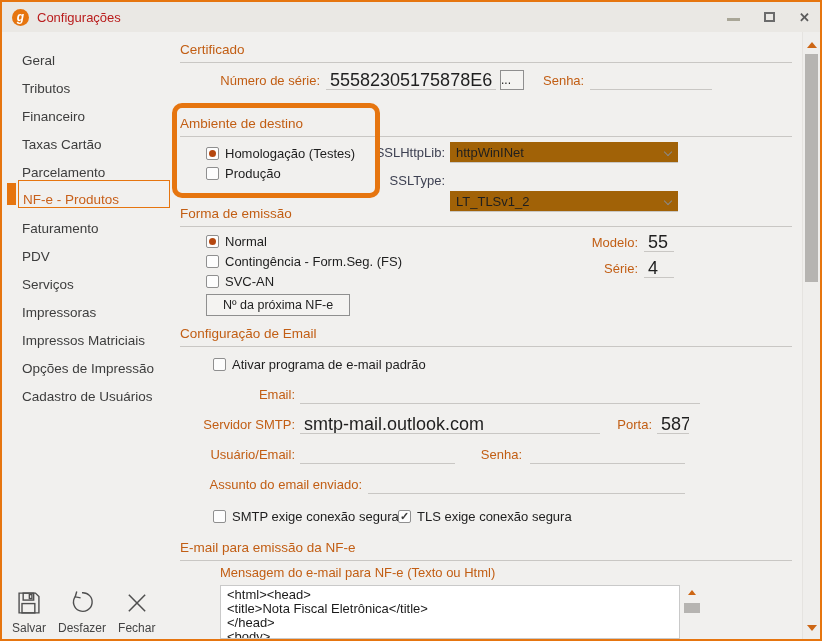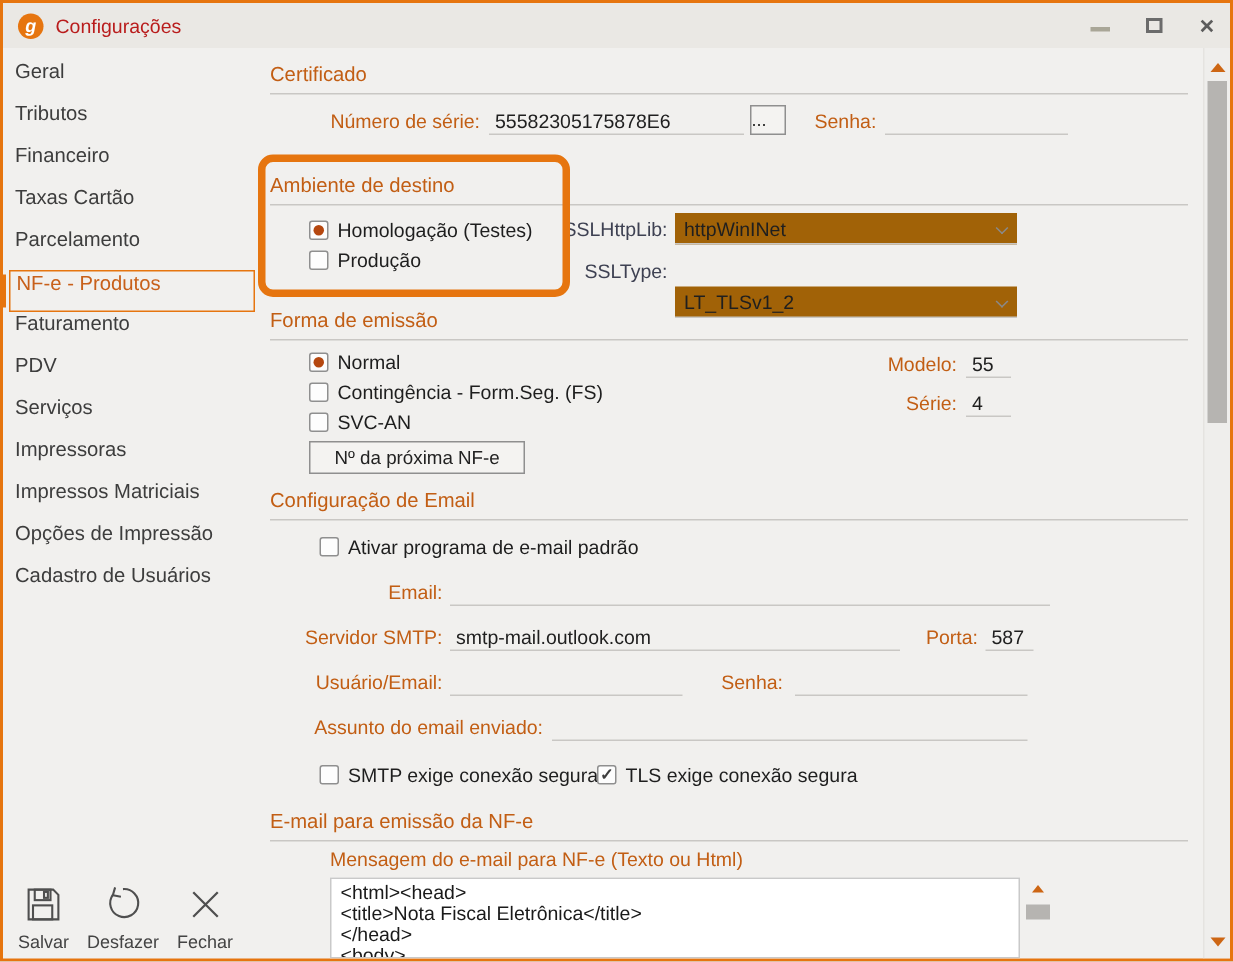--- a/index.html
+++ b/index.html
@@ -21,39 +21,39 @@
   }
   .apptitle{ color:#b91c1c; font-size:13px; }
   .winbtns{ margin-left:auto; display:flex; align-items:center; gap:24px; }
   .btn-min{ width:13px; height:3px; background:#a9a697; margin-top:4px;}
   .btn-max{ width:11px; height:10px; border:2px solid #6b6b6b; background:transparent;}
   .btn-close{ color:#5c5c5c; font-size:13px; font-weight:bold; line-height:1;}
   
   .main{ flex:1; display:flex; position:relative; overflow:hidden;}
   .sidebar{ width:168px; flex:none; position:relative; padding-top:8px;}
   .side-item{
-    height:28px; margin-left:4px; display:flex; align-items:flex-start;
+    height:28px; margin-left:16px; display:flex; align-items:flex-end;
     padding-left:4px; font-size:13.5px; color:#3d3d3d; position:relative; cursor:default;
   }
   .side-item.checked{ border:1px solid #e6750f; color:#c8601a; }
   .side-item.checked::before{
     content:''; position:absolute; left:-12px; top:2px; width:9px; height:22px; background:#e6750f;
   }
   
   .content{ flex:1; position:relative; }
   .abs{ position:absolute; }
   .sec-title{
     left:10px; width:612px; color:#c25e14; font-size:13.5px;
     border-bottom:1px solid #c9c7c4; padding-bottom:5px;
   }
   .row{ position:absolute; display:flex; align-items:center; height:20px;text-align:center; }
   .olabel{ color:#c25e14; font-size:13px; white-space:nowrap; }
   .nlabel{ color:#3e4152; font-size:13px; white-space:nowrap; }
   .ul{
-    border-bottom:1px solid #c9c7c4; height:20px; font-size:13px; color:#1f1f1f;
+    border-bottom:1px solid #c9c7c4; height:20px; font-size:18px; color:#1f1f1f;
     padding:2px 4px 0 4px; white-space:nowrap; overflow:hidden;
   }
   .dots-btn{
     width:24px; height:20px; border:1px solid #8f8f8f; background:#f4f3f1;
     font-size:12px; color:#222; line-height:14px; text-align:center;
   }
   .dd{
     background:#a16207; border-bottom:1px solid #c9c7c4; height:21px;
     display:flex; align-items:center; padding:0 18px 0 6px; font-size:13px; color:#1f1f1f;
     position:relative;

